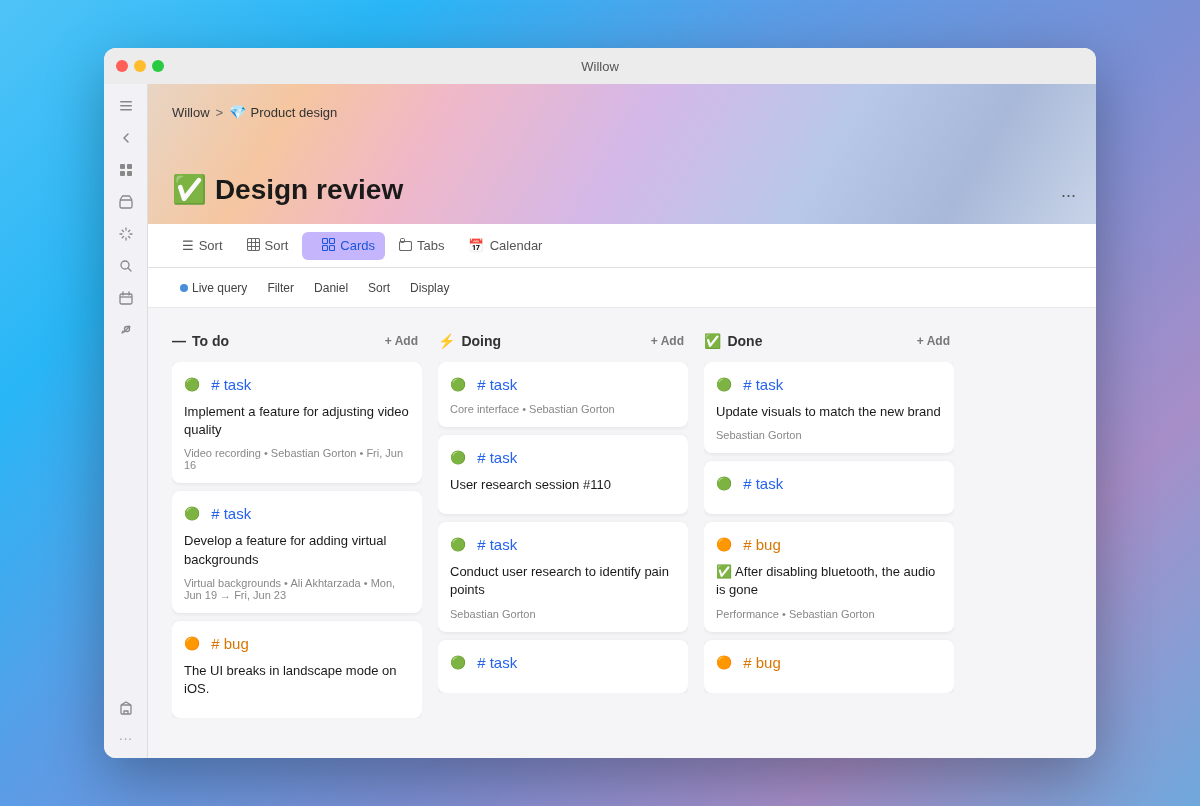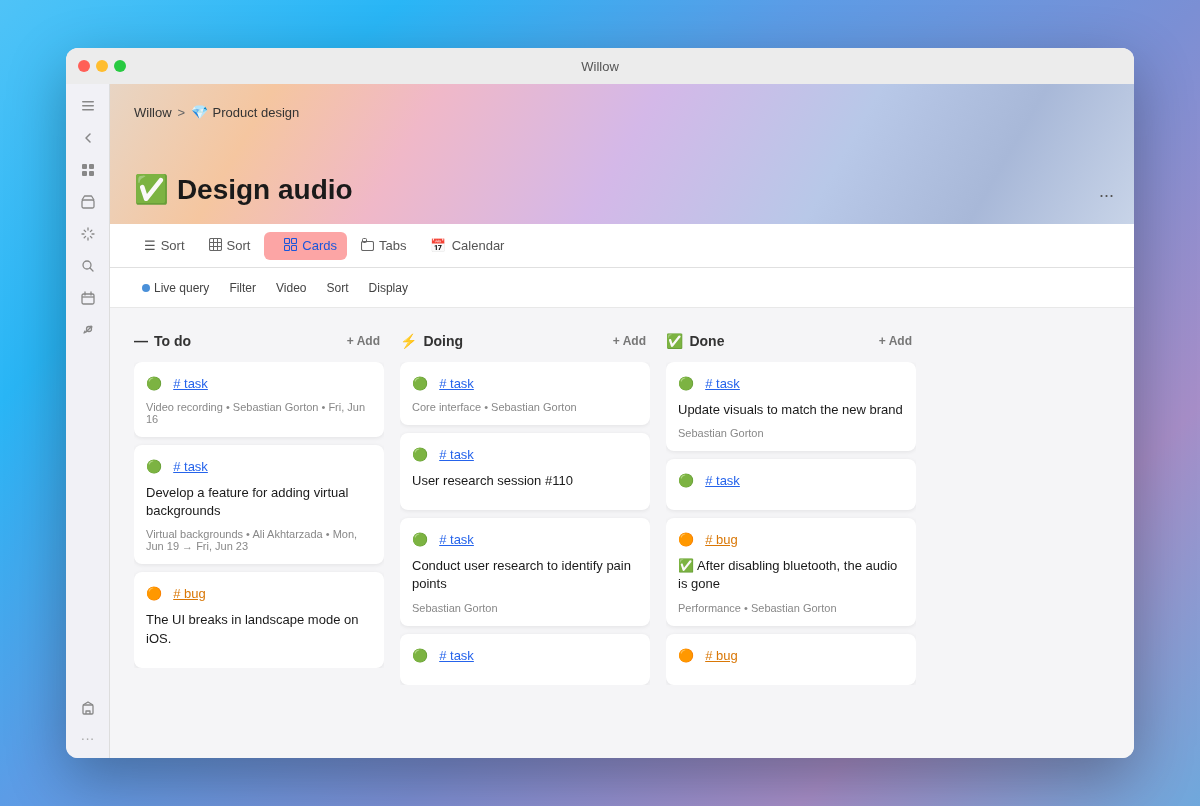--- a/index.html
+++ b/index.html
@@ -5,21 +5,21 @@
     * { box-sizing: border-box; margin: 0; padding: 0; }
     body {
       background: linear-gradient(135deg, #4fc3f7 0%, #29b6f6 20%, #5c9ce6 40%, #7b8fd4 60%, #a78ec8 80%, #6fa8dc 100%);
       min-height: 100vh;
       display: flex;
       align-items: center;
       justify-content: center;
       font-family: -apple-system, BlinkMacSystemFont, 'Segoe UI', sans-serif;
     }
     .window {
-      width: 1068px;
+      width: 992px;
       height: 710px;
       background: #f5f5f7;
       border-radius: 12px;
       box-shadow: 0 20px 60px rgba(0,0,0,0.3);
       overflow: hidden;
       display: flex;
       flex-direction: column;
     }
     .titlebar {
       height: 36px;
@@ -135,21 +135,21 @@
       display: flex;
       align-items: center;
       gap: 5px;
       padding: 6px 10px;
       border-radius: 6px;
       font-size: 13px;
       color: #555;
       cursor: pointer;
     }
     .tab.active {
-      background: #fca5a5;
+      background: #c4b5fd;
       color: #1a56db;
       padding-left: 20px;
     }
     .tab-icon { font-size: 13px; }
     .filter-bar {
       display: flex;
       align-items: center;
       padding: 0 24px;
       height: 40px;
       background: #fff;
@@ -239,22 +239,21 @@
     .card-meta {
       font-size: 11px;
       color: #888;
     }
     .type-badge {
       display: inline-flex;
       align-items: center;
       gap: 3px;
       padding: 2px 6px;
       border-radius: 4px;
-      font-size: 13px;
-      text-decoration: underline;
+      font-size: 15px;
     }
     .type-task {
       color: #2563eb;
     }
     .type-bug {
       color: #d97706;
     }
     .bottom-more {
       text-align: center;
       padding: 6px;
@@ -346,21 +345,21 @@
         <div class="breadcrumb">
           <span>Willow</span>
           <span class="breadcrumb-sep">&gt;</span>
           <span class="breadcrumb-current">
             <span class="breadcrumb-icon">💎</span>
             <span>Product design</span>
           </span>
         </div>
         <div class="page-title">
           <span>✅</span>
-          <span>Design audio</span>
+          <span>Design review</span>
         </div>
         <div class="more-btn">...</div>
       </div>
 
       <div class="tabs-bar">
         <div class="tab">
           <span class="tab-icon">☰</span>
           <span>Sort</span>
         </div>
         <div class="tab">
@@ -403,21 +402,21 @@
 
       <div class="filter-bar">
         <div class="filter-btn">
           <div class="filter-dot"></div>
           <span>Live query</span>
         </div>
         <div class="filter-btn">
           <span>Filter</span>
         </div>
         <div class="filter-btn">
-          <span>Video</span>
+          <span>Daniel</span>
         </div>
         <div class="filter-btn">
           <span>Sort</span>
         </div>
         <div class="filter-btn">
           <span>Display</span>
         </div>
       </div>
 
       <div class="boards-area" id="boards-area">
@@ -426,20 +425,21 @@
               <span class="col-icon">—</span>
               <span class="col-title">To do</span>
               <div class="add-btn">+ Add</div>
             </div>
             <div class="cards-list">
               <div class="card">
                 <div class="card-type">
                   <span class="card-type-icon">🟢</span>
                   <span class="type-badge type-task"># task</span>
                 </div>
+                <div class="card-title">Implement a feature for adjusting video quality</div>
                 <div class="card-meta">Video recording  •  Sebastian Gorton  •  Fri, Jun 16</div>
               </div>
               <div class="card">
                 <div class="card-type">
                   <span class="card-type-icon">🟢</span>
                   <span class="type-badge type-task"># task</span>
                 </div>
                 <div class="card-title">Develop a feature for adding virtual backgrounds</div>
                 <div class="card-meta">Virtual backgrounds  •  Ali Akhtarzada  •  Mon, Jun 19 → Fri, Jun 23</div>
               </div>

